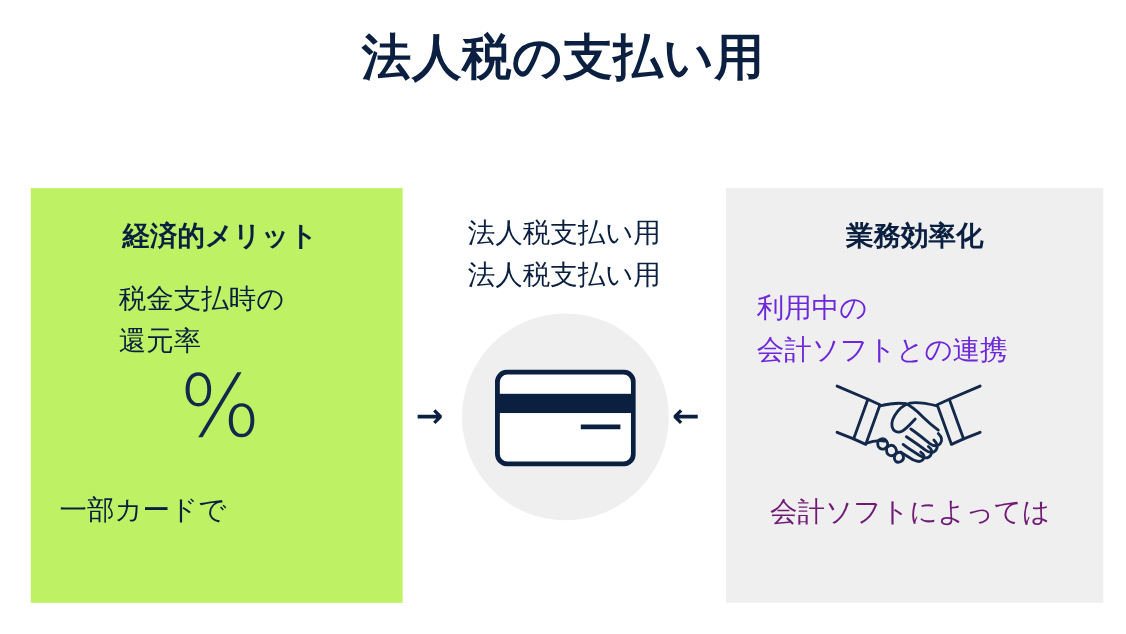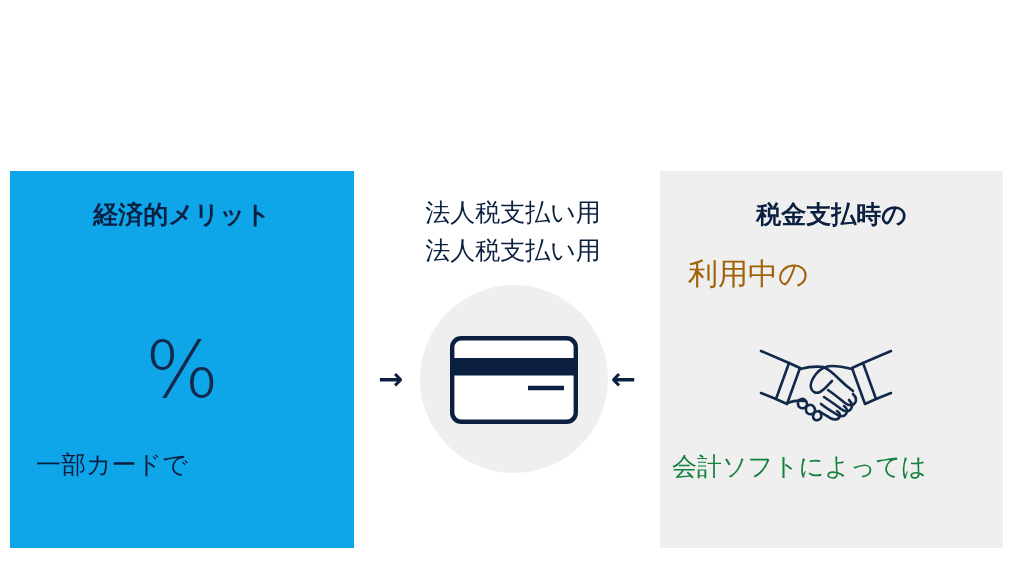--- a/index.html
+++ b/index.html
@@ -29,25 +29,25 @@
     font-weight: bold;
     line-height: 1.34;
     letter-spacing: 0.5px;
     color: #0b2040;
     white-space: nowrap;
   }
 
   
   #panel-left {
     position: absolute;
-    left: 10px;
+    left: 28px;
     top: 171px;
     width: 344px;
     height: 377px;
-    background: #0ea5e9;
+    background: #bef264;
   }
   #panel-center {
     position: absolute;
     left: 366px;
     top: 171px;
     width: 294px;
     height: 377px;
     background: #ffffff;
   }
   #panel-right {
@@ -117,43 +117,43 @@
     line-height: 1.52;
     color: #0b2040;
     text-align: left;
   }
   #left-bottom-text div { white-space: nowrap; }
 
   
   #right-top-text {
     position: absolute;
     left: 28px;
-    top: 80px;
-    font-size: 30px;
-    line-height: 1.52;
-    color: #a16207;
+    top: 90px;
+    font-size: 25px;
+    line-height: 1.52;
+    color: #6d28d9;
     text-align: left;
   }
   #right-top-text div { white-space: nowrap; }
 
   #handshake-icon {
     position: absolute;
     left: 96px;
     top: 172px;
     width: 140px;
     height: 86px;
   }
 
   #right-bottom-text {
     position: absolute;
-    left: 12px;
+    left: 40px;
     top: 276px;
     font-size: 25px;
     line-height: 1.52;
-    color: #15803d;
+    color: #701a75;
     text-align: left;
   }
   #right-bottom-text div { white-space: nowrap; }
 
   
   #card-circle {
     position: absolute;
     left: 54px;
     top: 114px;
     width: 188px;
@@ -183,26 +183,31 @@
   }
   #arrow-right-to-center {
     left: 245px;
     top: 193px;
   }
 </style>
 </head>
 <body>
 
 <div id="title-block">
+  <div class="title-line">法人税の支払い用</div>
 </div>
 
 <div id="panel-left">
 
   <div class="panel-heading">経済的メリット</div>
 
+  <div id="left-top-text">
+    <div>税金支払時の</div>
+    <div>還元率</div>
+  </div>
 
   <div id="percent-symbol">%</div>
 
   <div id="left-bottom-text">
     <div>一部カードで</div>
   </div>
 
 </div>
 
 <div id="panel-center">
@@ -222,24 +227,25 @@
     </svg>
   </div>
 
   <div class="flow-arrow" id="arrow-left-to-center">→</div>
   <div class="flow-arrow" id="arrow-right-to-center">←</div>
 
 </div>
 
 <div id="panel-right">
 
-  <div class="panel-heading">税金支払時の</div>
+  <div class="panel-heading">業務効率化</div>
 
   <div id="right-top-text">
     <div>利用中の</div>
+    <div>会計ソフトとの連携</div>
   </div>
 
   <div id="handshake-icon">
     <svg viewBox="0 0 140 86" width="140" height="86" xmlns="http://www.w3.org/2000/svg" fill="none" stroke="#13294b" stroke-width="2.6" stroke-linecap="round" stroke-linejoin="round">
 
       <path d="M5 8 L33 20 L20 56 L5 50"></path>
       <path d="M33 20 L44 25 L31 61 L20 56"></path>
 
       <path d="M135 8 L107 20 L120 56 L135 50"></path>
       <path d="M107 20 L96 25 L109 61 L120 56"></path>

